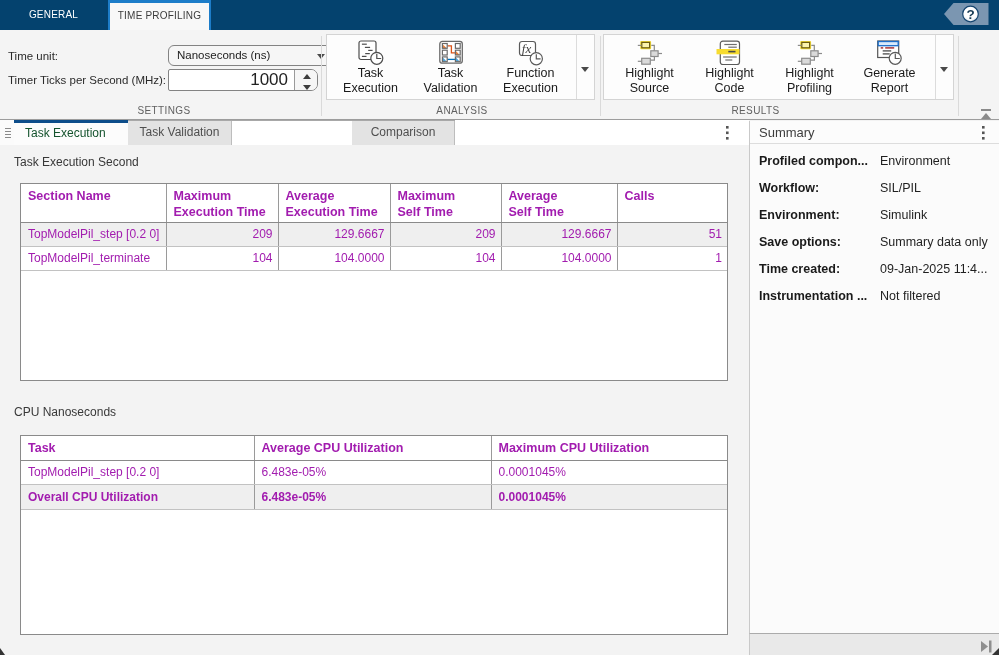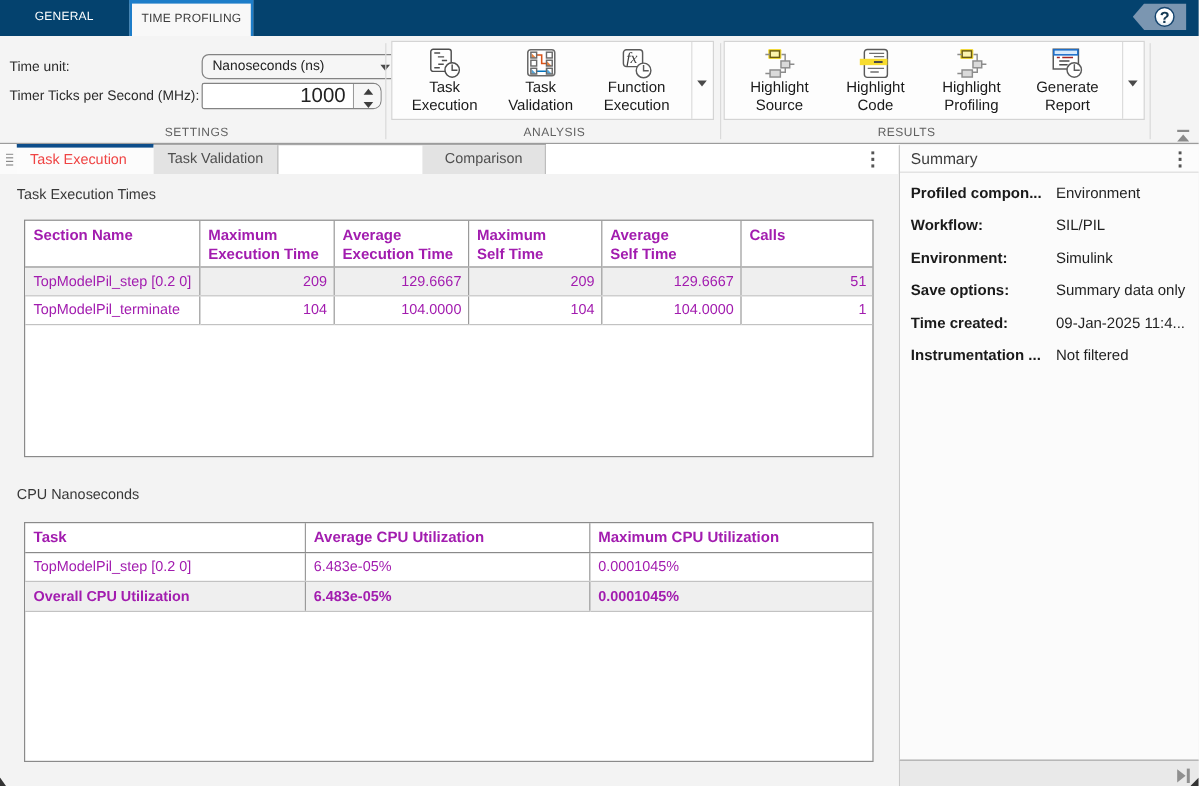--- a/index.html
+++ b/index.html
@@ -33,21 +33,21 @@
 .tsbtn .cap { position:absolute; top:32px; left:0; width:100%; }
 .tsbtn .cap { font-size:12.5px; color:#1a1a1a; line-height:15px; }
 .ddarrow { top:67px; width:0; height:0; border-left:4.5px solid transparent; border-right:4.5px solid transparent; border-top:5px solid #4a4a4a; }
 .grouplabel { top:105px; font-size:10px; color:#606060; letter-spacing:0.4px; text-align:center; }
 #collapse { left:980px; top:106px; }
 
 
 #tabrow { left:0; top:119px; width:749px; height:26px; background:#fff; }
 #tabrow .topline { position:absolute; left:0; top:0; width:999px; height:1px; background:#9c9c9c; }
 #grip { position:absolute; left:0; top:1px; width:14px; height:25px; background:#fbfbfb; }
-#tab-active { position:absolute; left:14px; top:1px; width:114px; height:25px; background:#fcfcfc; border-top:3px solid #0d4d8a; font-size:12px; color:#ef4444; line-height:21px; padding-left:11px; }
+#tab-active { position:absolute; left:14px; top:1px; width:114px; height:25px; background:#fcfcfc; border-top:3px solid #0d4d8a; font-size:12px; color:#14532d; line-height:21px; padding-left:11px; }
 .tab-i { position:absolute; top:2px; height:24px; background:#e3e3e3; border-right:1px solid #bdbdbd; font-size:12px; color:#4f4f4f; line-height:23px; text-align:center; }
 #kebab1 { left:726px; top:126px; }
 .kebabdots { width:3px; height:14px; }
 
 
 #panel { left:749px; top:121px; width:250px; height:512px; background:#fbfbfb; border-left:1px solid #c9c9c9; }
 #panelhead { position:absolute; left:0; top:0; width:249px; height:23px; background:#fcfcfc; border-bottom:1px solid #ddd; }
 #panelhead .t { position:absolute; left:9px; top:4px; font-size:13px; color:#3d3d3d; }
 #kebab2 { position:absolute; right:14px; top:5px; }
 .srow { position:absolute; left:9px; width:240px; font-size:12.5px; }
@@ -273,21 +273,21 @@
   <div class="srow" style="top:168px;"><b>Instrumentation ...</b><span class="v">Not filtered</span></div>
 </div>
 <div class="abs" id="panelscroll">
   <svg width="13" height="13" viewBox="0 0 13 13" style="position:absolute; right:6px; top:6px;">
     <path d="M1 1 L8 6.5 L1 12 Z" fill="#8f8f8f"></path>
     <rect x="9" y="0.5" width="2.5" height="12" fill="#8f8f8f"></rect>
   </svg>
 </div>
 
 <div class="abs" id="content"></div>
-<div class="abs h1" style="top:155px;">Task Execution Times</div>
+<div class="abs h1" style="top:155px;">Task Execution Second</div>
 <div class="abs dtable" style="left:20px; top:183px; width:708px; height:198px;">
   <table style="width:706px;">
     <colgroup>
         <col style="width:145px">
         <col style="width:112px">
         <col style="width:112px">
         <col style="width:111px">
         <col style="width:116px">
         <col style="width:110px">
       </colgroup>

